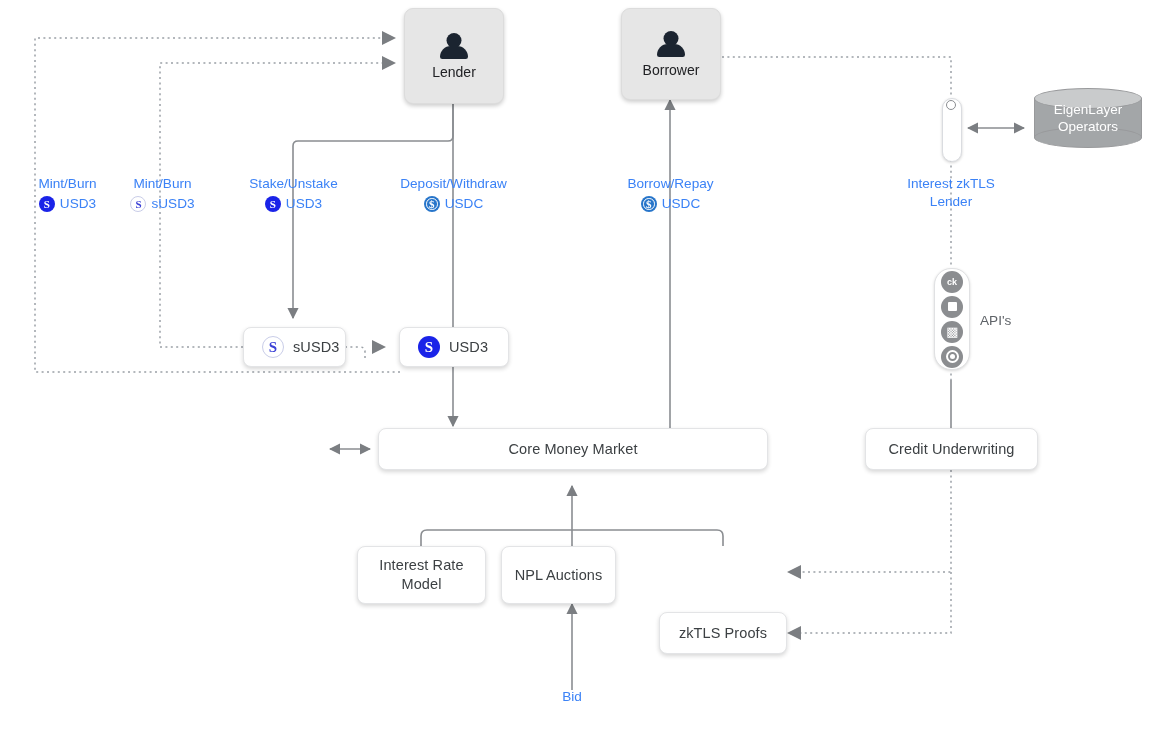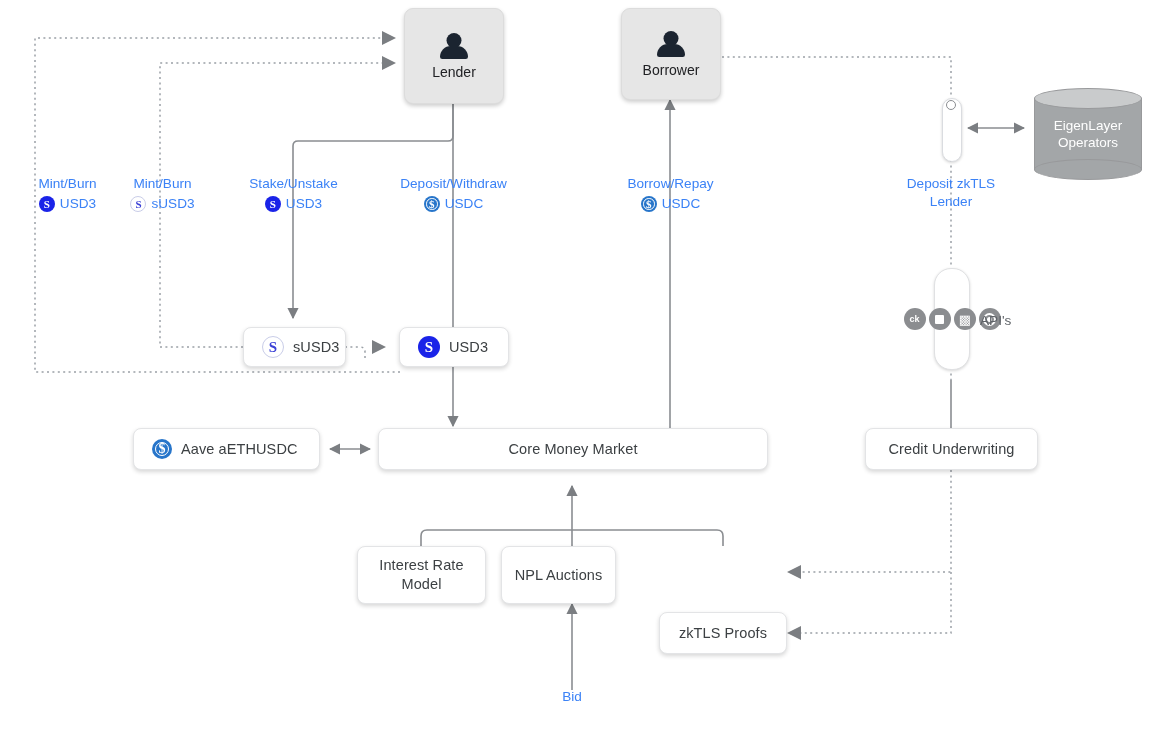--- a/index.html
+++ b/index.html
@@ -95,21 +95,21 @@
   }
   .wrapper-dot{
     position:absolute;width:10px;height:10px;border-radius:50%;
     background:#fff;border:1.6px solid #8a8d91;box-sizing:border-box;
   }
 
   
   .api-pill{
     position:absolute;background:#fff;border:1px solid #e0e1e3;border-radius:17px;
     box-shadow:0 1px 3px rgba(0,0,0,.16);
-    display:flex;flex-direction:row;align-items:center;justify-content:center;gap:3px;
+    display:flex;flex-direction:column;align-items:center;justify-content:center;gap:3px;
   }
   .api-ico{
     width:22px;height:22px;border-radius:50%;background:#8b8d90;
     display:flex;align-items:center;justify-content:center;
     color:#fff;font-size:9px;font-weight:bold;position:relative;flex:none;
   }
   .api-ico.ring{background:#8b8d90;}
   .api-ico.ring::before{content:"";position:absolute;width:13px;height:13px;border-radius:50%;border:2.4px solid #fff;box-sizing:border-box;}
   .api-ico.ring::after{content:"";width:5px;height:5px;border-radius:50%;background:#fff;}
   .api-ico.sq::after{content:"";width:9px;height:9px;background:#fff;border-radius:1px;}
@@ -259,24 +259,20 @@
   <div class="node card token-card" style="left:243px;top:327px;width:103px;height:40px;">
     <span class="coin susd3 s22"></span>
     <span>sUSD3</span>
   </div>
 
   <div class="node card token-card" style="left:399px;top:327px;width:110px;height:40px;">
     <span class="coin usd3 s22"></span>
     <span>USD3</span>
   </div>
 
-  <div class="node card token-card" style="left:133px;top:428px;width:187px;height:42px;">
-    <span class="coin usdc s20"></span>
-    <span>Aave aETHUSDC</span>
-  </div>
 
   <div class="node card" style="left:378px;top:428px;width:390px;height:42px;">
     <span>Core Money Market</span>
   </div>
 
   <div class="node card" style="left:865px;top:428px;width:173px;height:42px;">
     <span>Credit Underwriting</span>
   </div>
 
   <div class="node card" style="left:357px;top:546px;width:129px;height:58px;flex-direction:column;line-height:19px;">
@@ -295,25 +291,25 @@
 
   <div class="lbl" style="left:532px;top:643px;width:80px;margin-top:45px;">
     <div>Bid</div>
   </div>
 
 
   <div class="wrapper-pill" style="left:942px;top:98px;width:18px;height:62px;"></div>
   <div class="wrapper-dot" style="left:946px;top:100px;"></div>
 
   <div class="lbl" style="left:891px;top:175px;width:120px;">
-    <div>Deposit zkTLS</div>
+    <div>Interest zkTLS</div>
     <div>Lender</div>
   </div>
 
-  <div class="cyl" style="left:1034px;top:88px;width:108px;height:92px;">
+  <div class="cyl" style="left:1034px;top:88px;width:108px;height:60px;">
     <div class="body"></div>
     <div class="top"></div>
     <div class="bot"></div>
     <div class="txt">
       <div>EigenLayer</div>
       <div>Operators</div>
     </div>
   </div>
 
   <div class="api-pill" style="left:934px;top:268px;width:34px;height:100px;">

